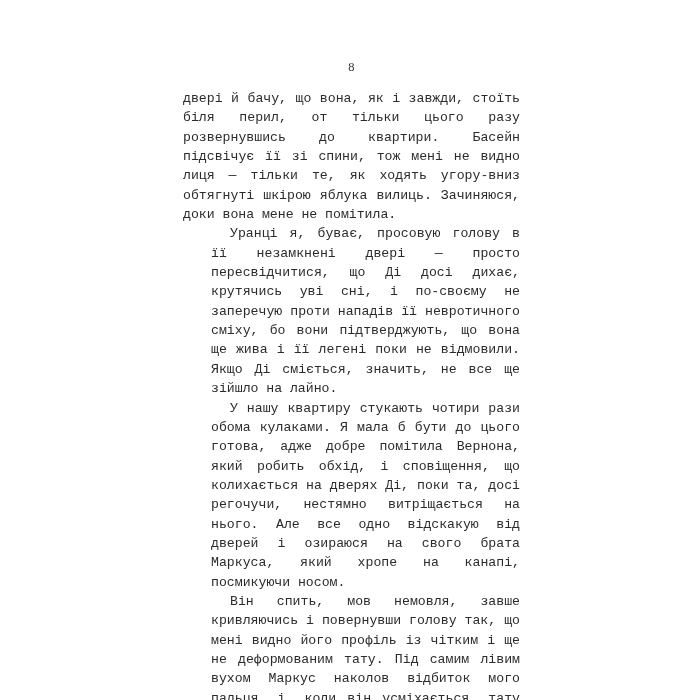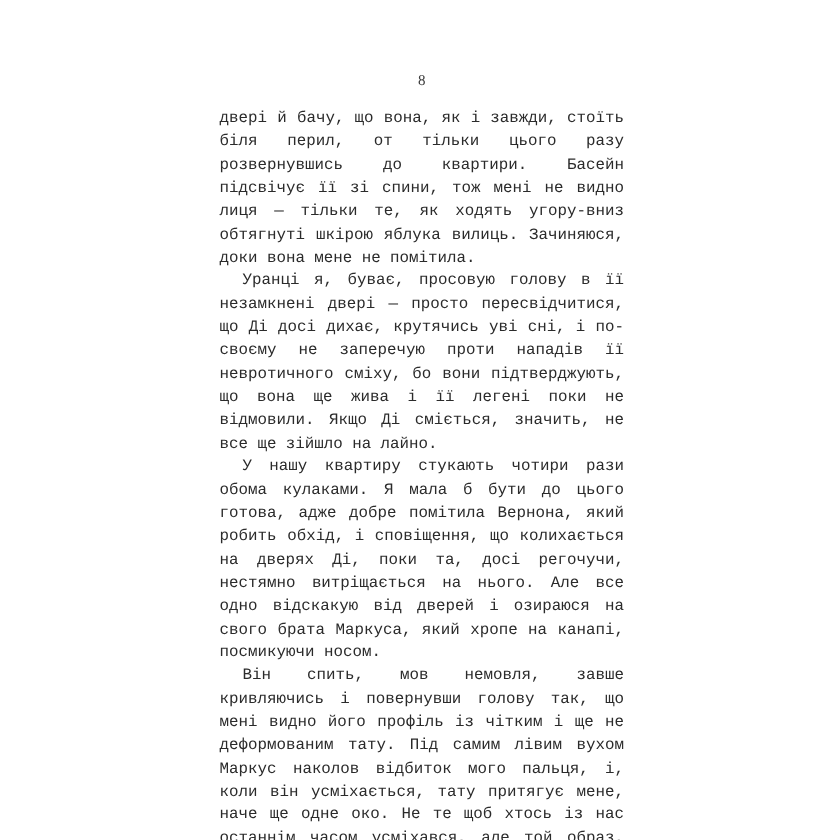--- a/index.html
+++ b/index.html
@@ -47,20 +47,21 @@
     text-justify: inter-word;
     color: #2b2b2b;
     hyphens: manual;
     word-spacing: -0.1px;
   }
   .para + .para {
     margin-top: 0;
   }
   .para.indent {
     text-indent: 19px;
+    margin-left: 28px;
   }
   
   .para:last-child {
     text-align: justify;
   }
 </style>
 </head>
 <body>
 
 <div class="page">

